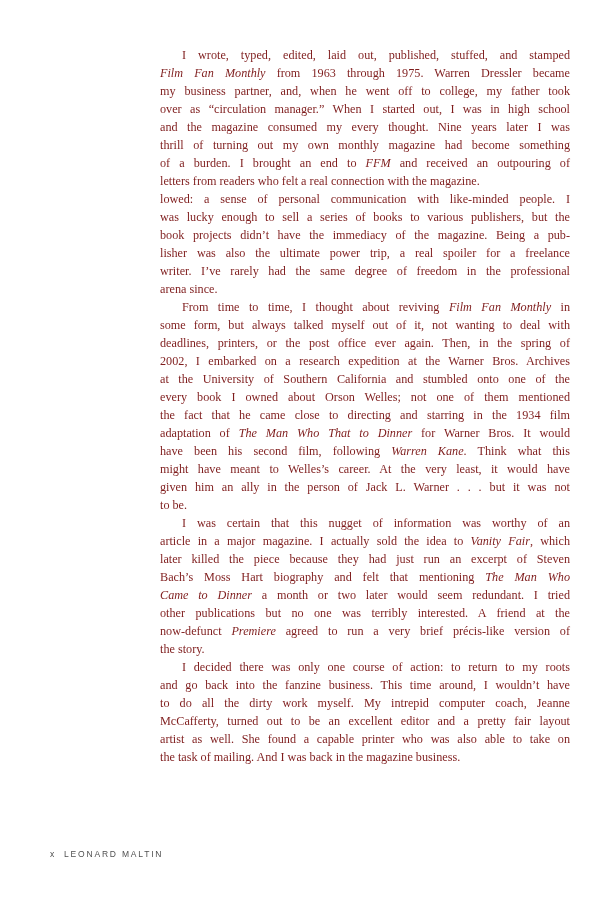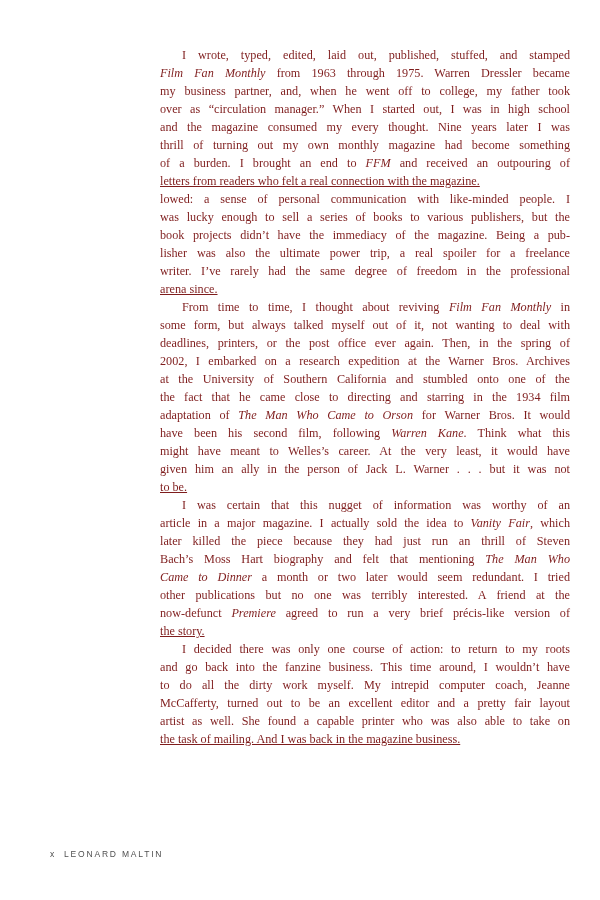--- a/index.html
+++ b/index.html
@@ -23,21 +23,21 @@
     color: #7f1d1d;
     margin-left: 12px;
   }
   .paragraph { margin: 0; padding: 0; }
   .line {
     text-align: justify;
     text-align-last: justify;
     -moz-text-align-last: justify;
     white-space: normal;
   }
-  .line.last { text-align-last: left; text-decoration: underline; -moz-text-align-last: left; }
+  .line.last { text-align-last: left; -moz-text-align-last: left; }
   .line.first { text-indent: 22px; }
   .it { font-style: italic; }
   .footer {
     position: absolute;
     left: 50px; top: 849px;
     font-family: "Liberation Sans", sans-serif;
     font-size: 8.5px;
     letter-spacing: 1.8px;
     color: #4f4f4f;
     display: flex;
@@ -67,31 +67,32 @@
         <div class="line"><span>lisher was also the ultimate power trip, a real spoiler for a freelance</span></div>
         <div class="line"><span>writer. I’ve rarely had the same degree of freedom in the professional</span></div>
         <div class="line last"><span>arena since.</span></div>
       </div>
       <div class="paragraph">
         <div class="line first"><span>From time to time, I thought about reviving </span><span class="it">Film Fan Monthly</span><span> in</span></div>
         <div class="line"><span>some form, but always talked myself out of it, not wanting to deal with</span></div>
         <div class="line"><span>deadlines, printers, or the post office ever again. Then, in the spring of</span></div>
         <div class="line"><span>2002, I embarked on a research expedition at the Warner Bros. Archives</span></div>
         <div class="line"><span>at the University of Southern California and stumbled onto one of the</span></div>
+        <div class="line"><span>every book I owned about Orson Welles; not one of them mentioned</span></div>
         <div class="line"><span>the fact that he came close to directing and starring in the 1934 film</span></div>
-        <div class="line"><span>adaptation of </span><span class="it">The Man Who Came to Orson</span><span> for Warner Bros. It would</span></div>
+        <div class="line"><span>adaptation of </span><span class="it">The Man Who That to Dinner</span><span> for Warner Bros. It would</span></div>
         <div class="line"><span>have been his second film, following </span><span class="it">Warren Kane</span><span>. Think what this</span></div>
         <div class="line"><span>might have meant to Welles’s career. At the very least, it would have</span></div>
         <div class="line"><span>given him an ally in the person of Jack L. Warner . . . but it was not</span></div>
         <div class="line last"><span>to be.</span></div>
       </div>
       <div class="paragraph">
         <div class="line first"><span>I was certain that this nugget of information was worthy of an</span></div>
         <div class="line"><span>article in a major magazine. I actually sold the idea to </span><span class="it">Vanity Fair</span><span>, which</span></div>
-        <div class="line"><span>later killed the piece because they had just run an thrill of Steven</span></div>
+        <div class="line"><span>later killed the piece because they had just run an excerpt of Steven</span></div>
         <div class="line"><span>Bach’s Moss Hart biography and felt that mentioning </span><span class="it">The Man Who</span></div>
         <div class="line"><span class="it">Came to Dinner</span><span> a month or two later would seem redundant. I tried</span></div>
         <div class="line"><span>other publications but no one was terribly interested. A friend at the</span></div>
         <div class="line"><span>now-defunct </span><span class="it">Premiere</span><span> agreed to run a very brief précis-like version of</span></div>
         <div class="line last"><span>the story.</span></div>
       </div>
       <div class="paragraph">
         <div class="line first"><span>I decided there was only one course of action: to return to my roots</span></div>
         <div class="line"><span>and go back into the fanzine business. This time around, I wouldn’t have</span></div>
         <div class="line"><span>to do all the dirty work myself. My intrepid computer coach, Jeanne</span></div>

